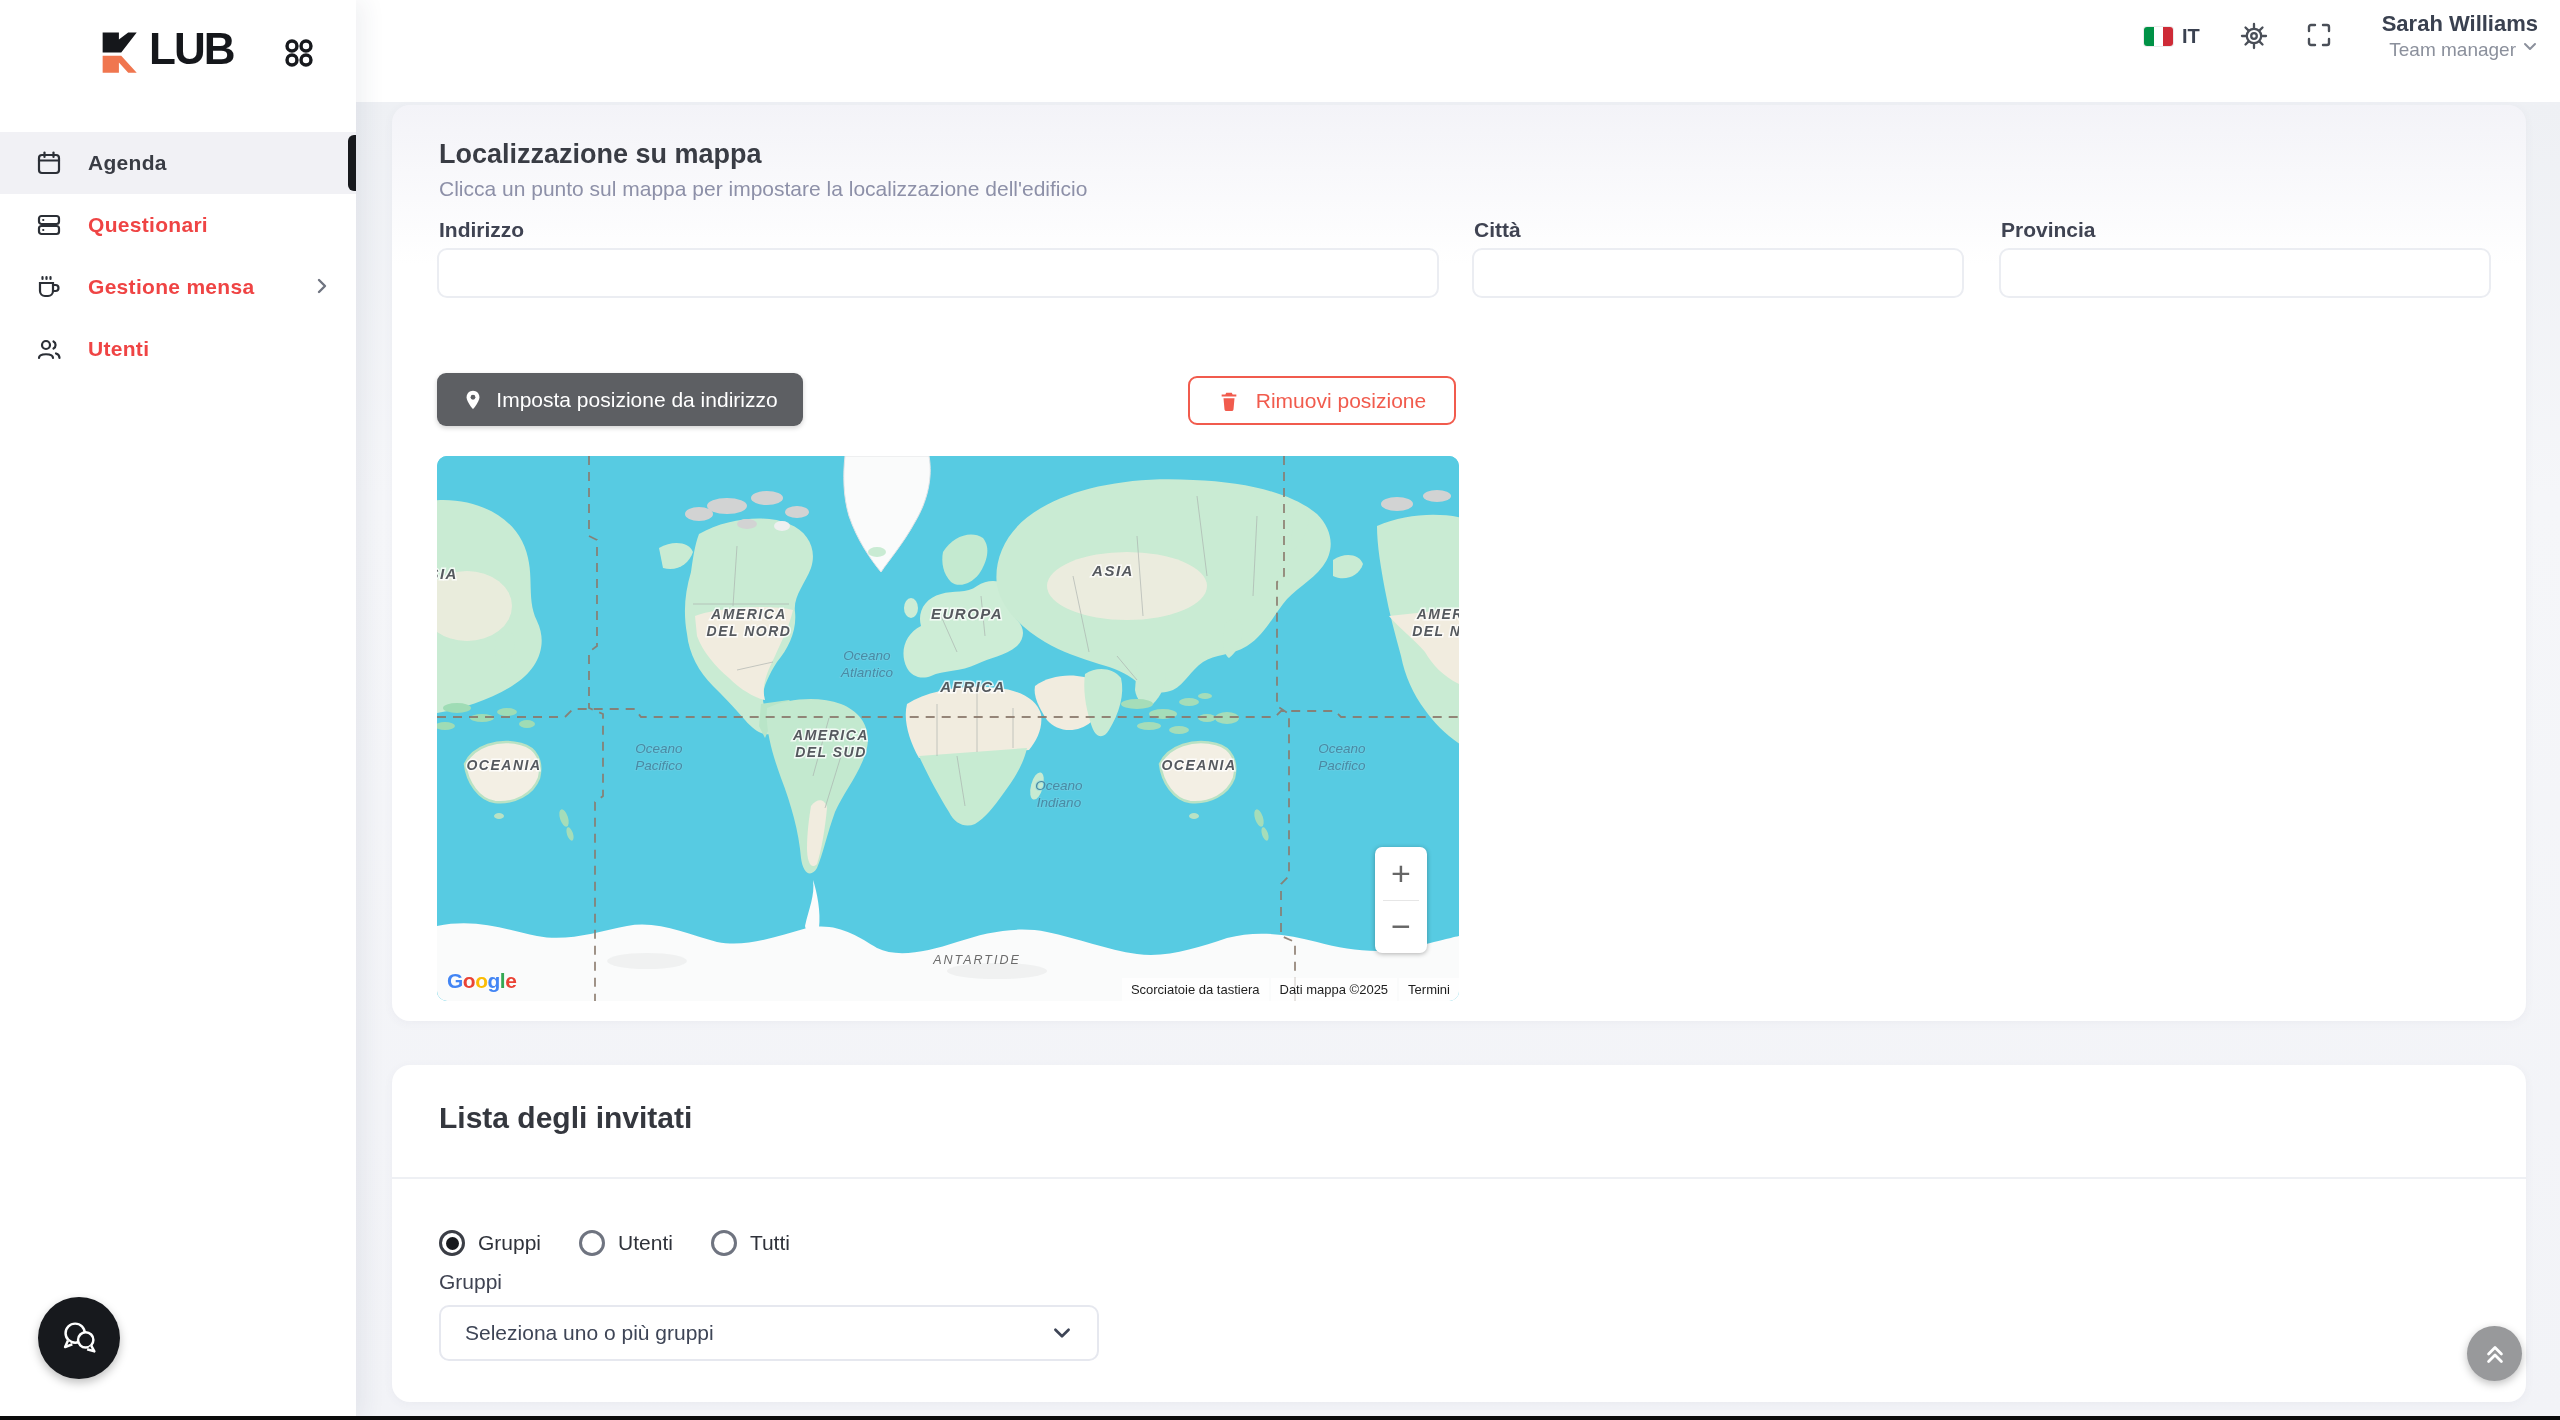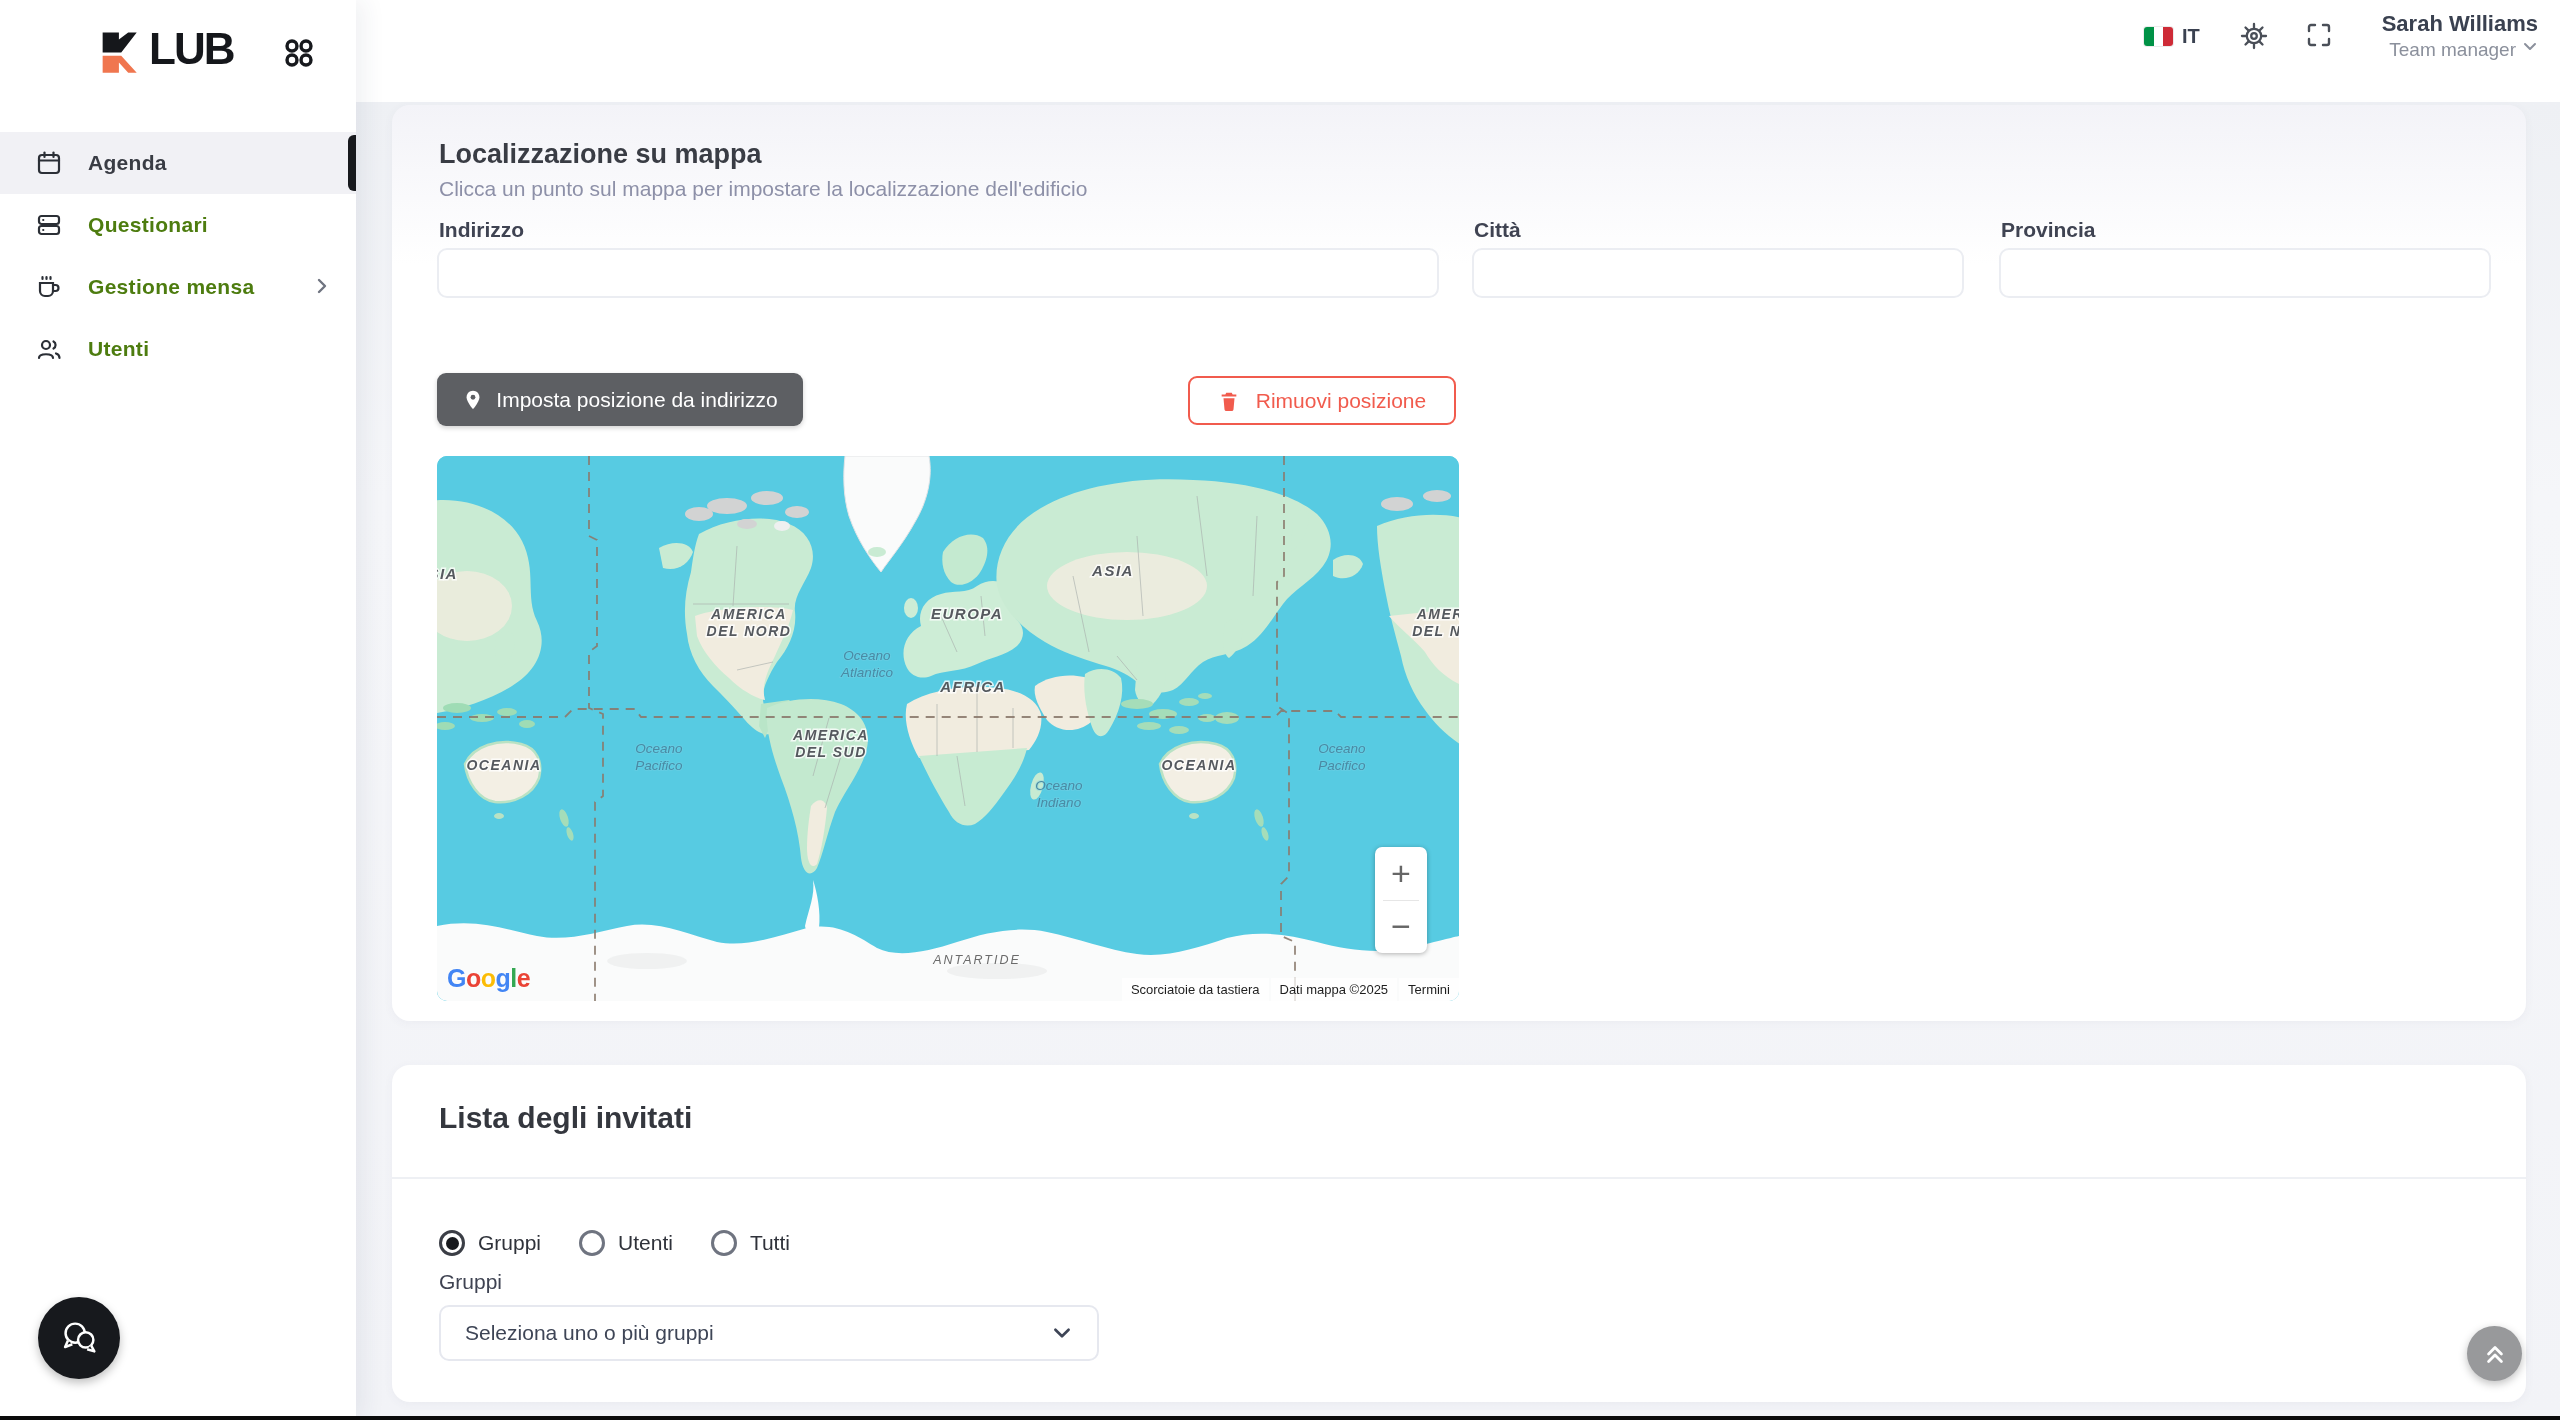--- a/index.html
+++ b/index.html
@@ -10,21 +10,21 @@
   .sidebar{position:absolute;left:0;top:0;width:356px;height:1420px;background:#fff;
            box-shadow:8px 0 22px rgba(45,55,90,.07);z-index:30;}
   .logo-row{position:absolute;left:0;top:0;width:356px;height:102px;}
   .logo{position:absolute;left:98px;top:27px;height:48px;display:flex;align-items:flex-start;}
   .logo svg{display:block;}
   .logo-text{font-size:44px;font-weight:900;letter-spacing:-2px;color:#15171b;margin-left:3px;line-height:1;}
   .grid-icon{position:absolute;left:284px;top:39px;width:30px;height:28px;cursor:pointer;}
   .nav{position:absolute;left:0;top:132px;width:356px;}
   .nav-item{position:relative;height:62px;display:flex;align-items:center;padding-left:36px;cursor:pointer;}
   .nav-item .ico{width:26px;height:26px;margin-right:26px;flex:0 0 26px;}
-  .nav-item .lbl{font-size:21px;font-weight:700;color:#4d7c0f;letter-spacing:.3px;}
+  .nav-item .lbl{font-size:21px;font-weight:700;color:#ef4444;letter-spacing:.3px;}
   .nav-item.active{background:#f1f1f5;}
   .nav-item.active .lbl{color:#393c44;font-weight:800;}
   .nav-item .chev{position:absolute;right:24px;top:20px;width:20px;height:20px;}
   .active-bar{position:absolute;right:0;top:3px;width:8px;height:56px;background:#17191d;border-radius:6px 0 0 6px;}
 
   
   .header{position:absolute;left:356px;top:0;width:2204px;height:72px;background:#fff;z-index:20;
           display:flex;align-items:center;justify-content:flex-end;padding-right:0;}
   .hdr-cluster{display:flex;align-items:center;margin-right:22px;}
   .flag{width:29px;height:19px;border-radius:3px;overflow:hidden;display:flex;box-shadow:0 0 0 1px rgba(0,0,0,.08);}
@@ -64,21 +64,21 @@
 
   
   .mapwrap{position:absolute;left:45px;top:351px;width:1022px;height:545px;border-radius:10px;
            overflow:hidden;background:#57cbe2;cursor:crosshair;}
   .mapwrap svg.world{position:absolute;left:0;top:0;}
   .zoomctl{position:absolute;right:32px;bottom:48px;width:52px;height:106px;background:#fff;border-radius:7px;
            box-shadow:0 1px 5px rgba(0,0,0,.3);display:flex;flex-direction:column;}
   .zoomctl .zbtn{flex:1;display:flex;align-items:center;justify-content:center;font-size:34px;color:#666;
                  cursor:pointer;user-select:none;}
   .zoomctl .zdiv{height:1px;background:#e6e6e6;margin:0 8px;}
-  .gglogo{position:absolute;left:10px;bottom:8px;font-size:25px;font-weight:600;letter-spacing:-.5px;
+  .gglogo{position:absolute;left:10px;bottom:8px;font-size:21px;font-weight:600;letter-spacing:-.5px;
           text-shadow:0 0 3px rgba(255,255,255,.9);cursor:pointer;}
   .attrib{position:absolute;right:0;bottom:0;display:flex;}
   .attrib span{background:rgba(255,255,255,.75);color:#1e1e1e;font-size:13px;padding:4px 9px;cursor:pointer;}
   .attrib span + span{margin-left:2px;}
 
   
   .card2 .sec-title2{position:absolute;left:47px;top:36px;font-size:30px;font-weight:800;color:#34373e;}
   .divider{position:absolute;left:0;top:112px;width:100%;height:0;border-top:2px solid #eef0f4;}
   .radio-row{position:absolute;left:47px;top:165px;display:flex;align-items:center;gap:38px;}
   .radio{display:flex;align-items:center;gap:13px;cursor:pointer;}

